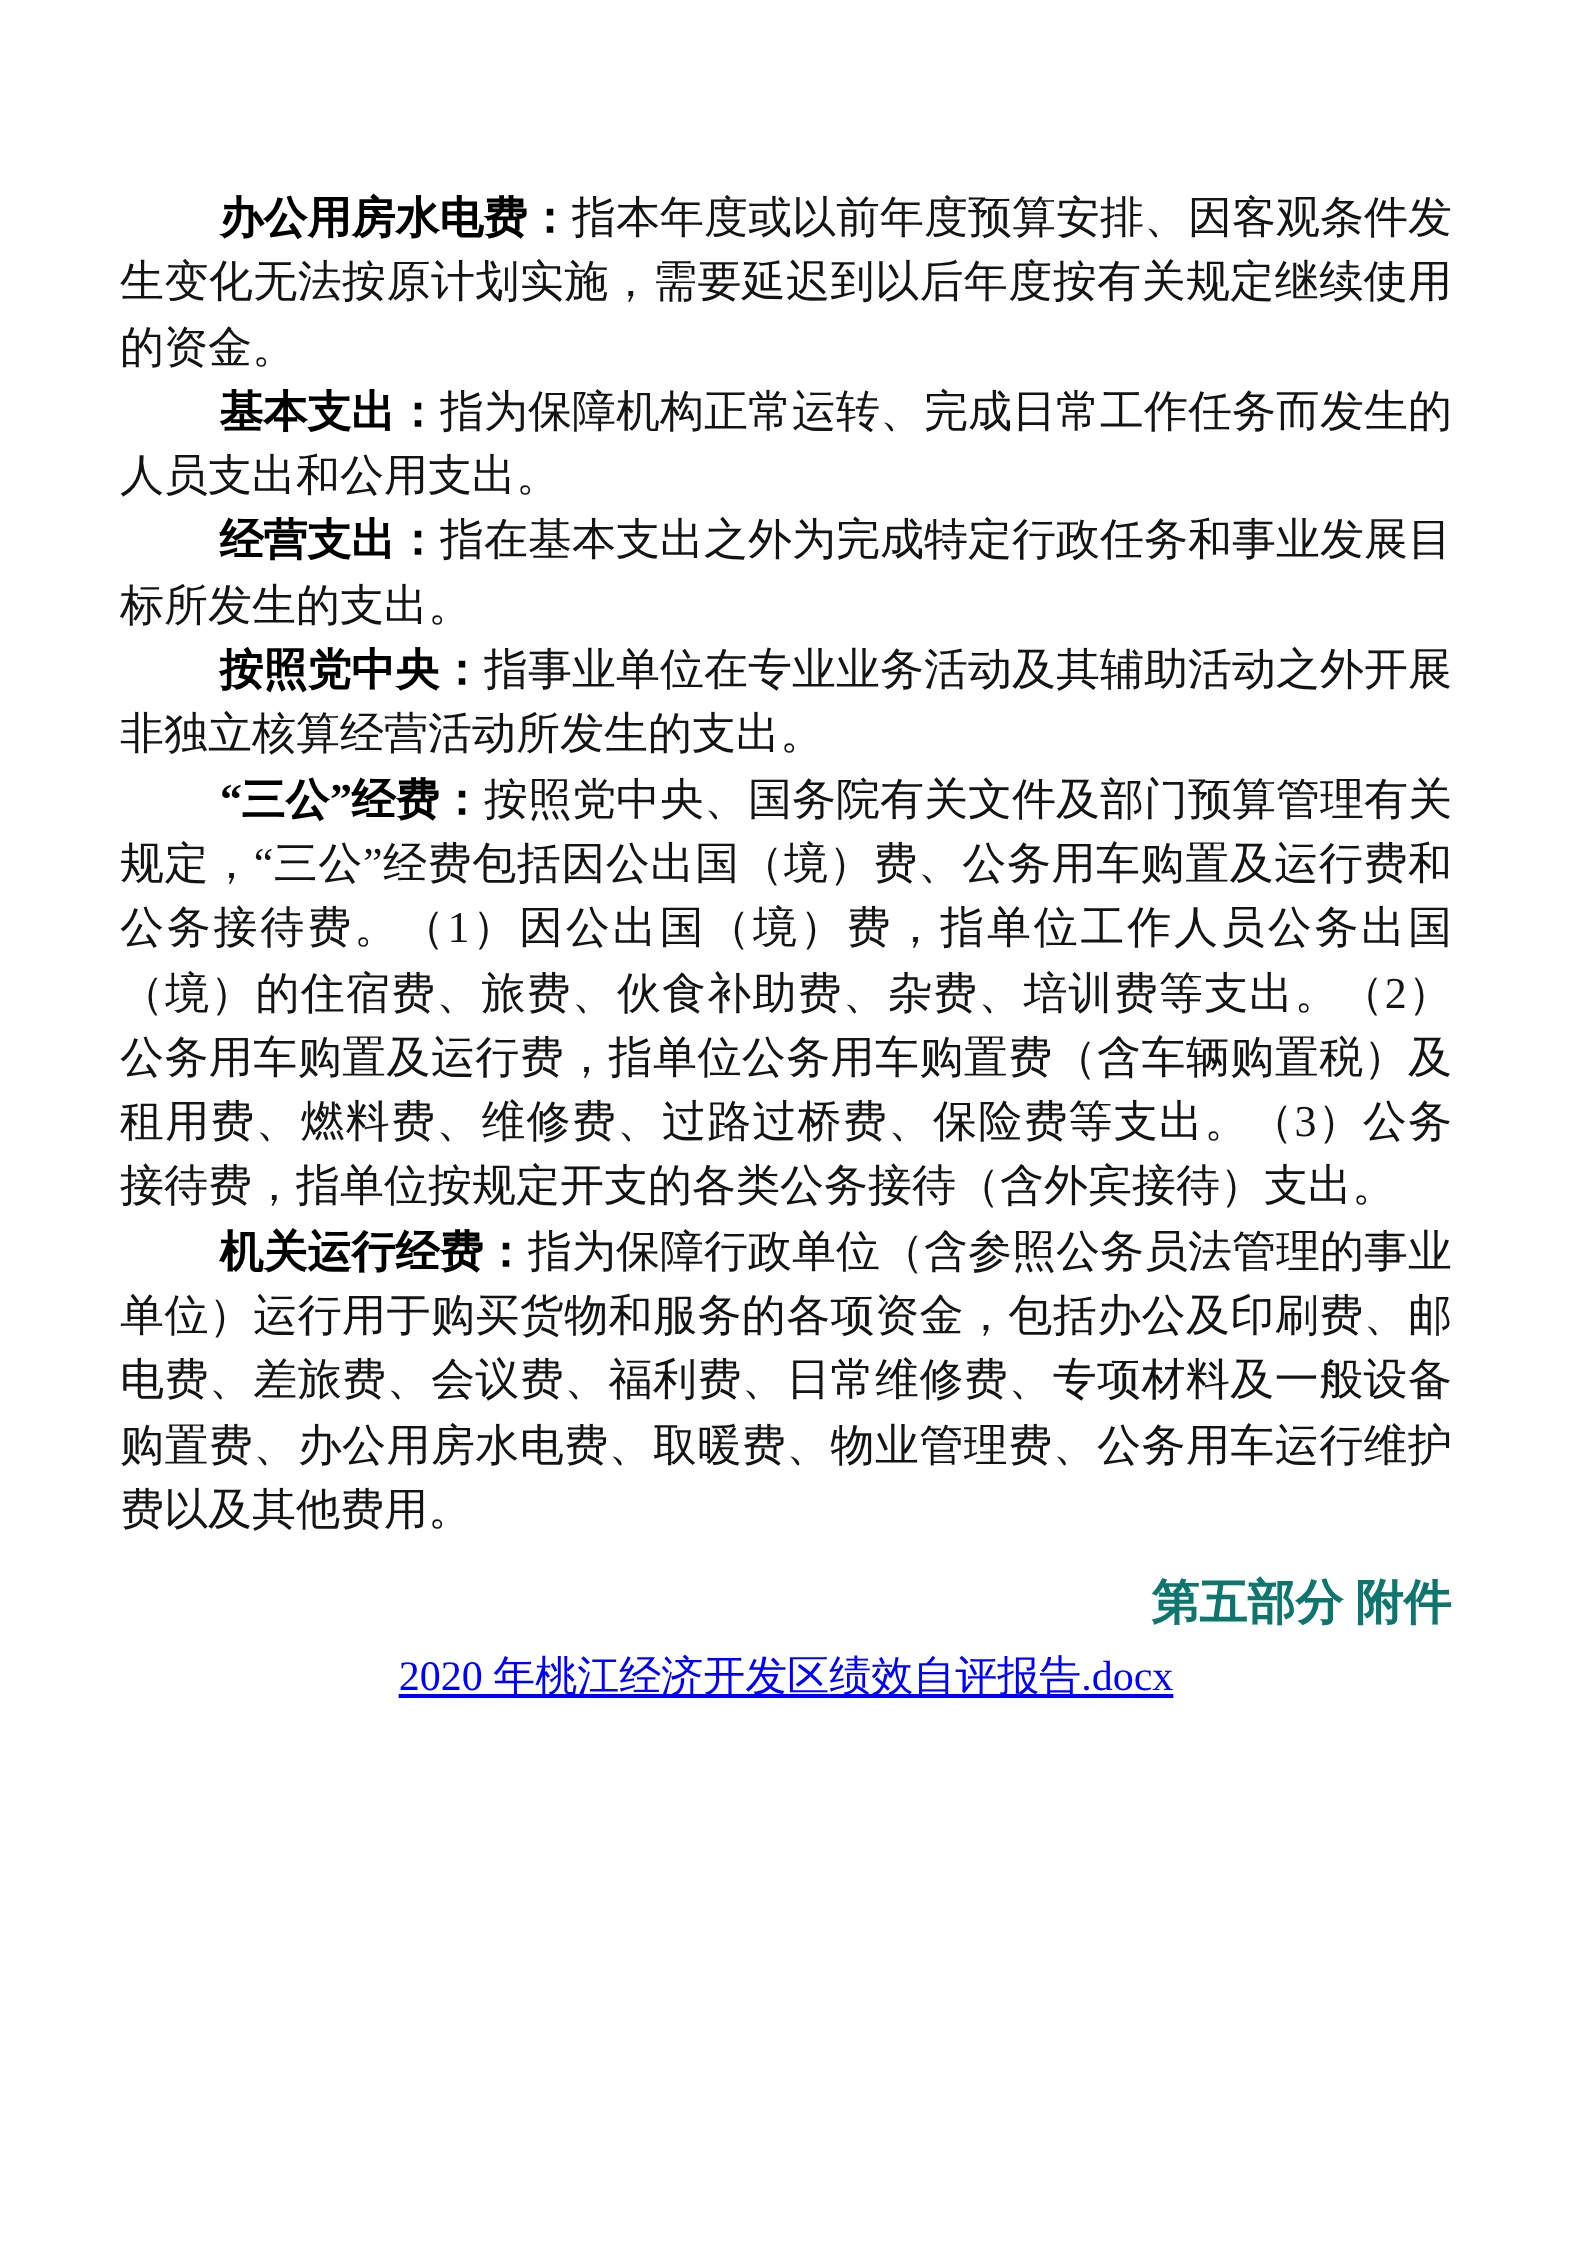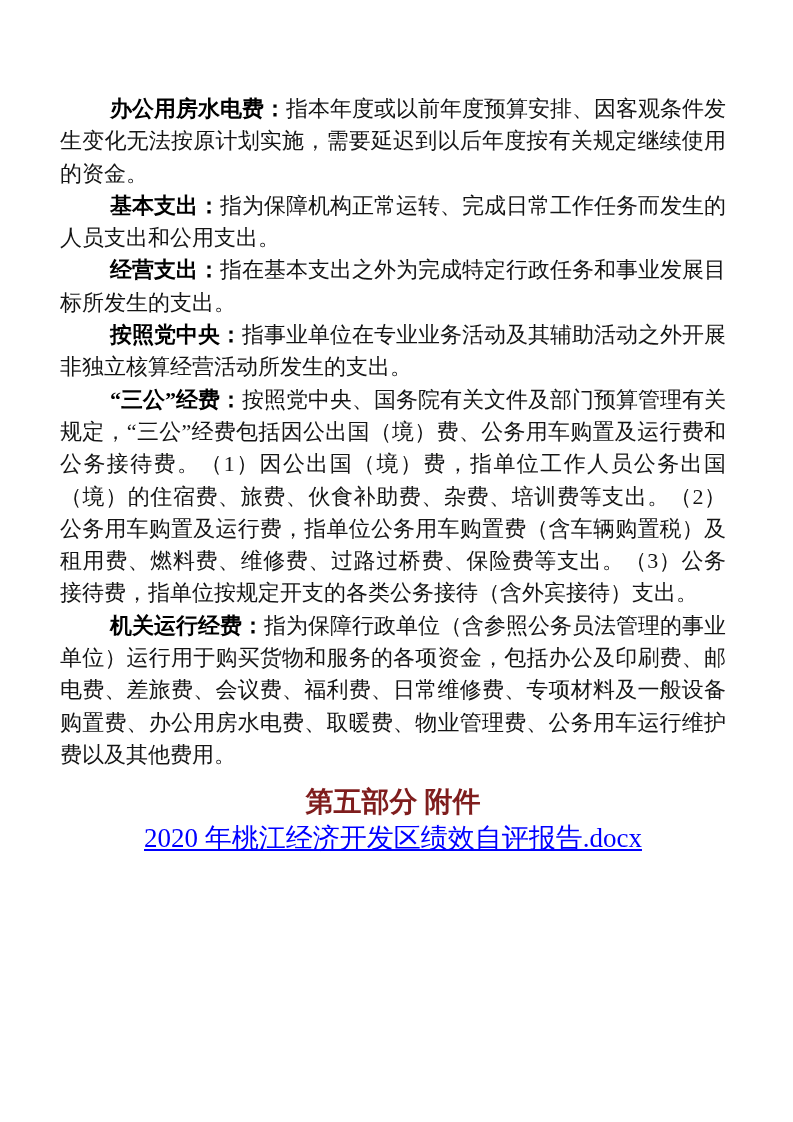--- a/index.html
+++ b/index.html
@@ -28,33 +28,33 @@
     text-indent: 50px;
     word-break: break-all;
     color: #141414;
   }
   .def-term {
     font-weight: bold;
     color: #000000;
   }
   .section-heading {
     margin: 14px 0 0 0;
-    font-size: 28px;
+    font-size: 24px;
     line-height: 34px;
     font-weight: bold;
-    text-align: center;
-    color: #7f1d1d;
+    text-align: right;
+    color: #0f766e;
   }
   .attachment-row {
     margin: 4px 0 0 0;
     text-align: center;
     line-height: 30px;
   }
   .attachment-link {
-    font-size: 27px;
+    font-size: 21px;
     color: #0000FF;
     text-decoration: underline;
     cursor: pointer;
   }
 </style>
 </head>
 <body>
 
 <div class="page">
 

